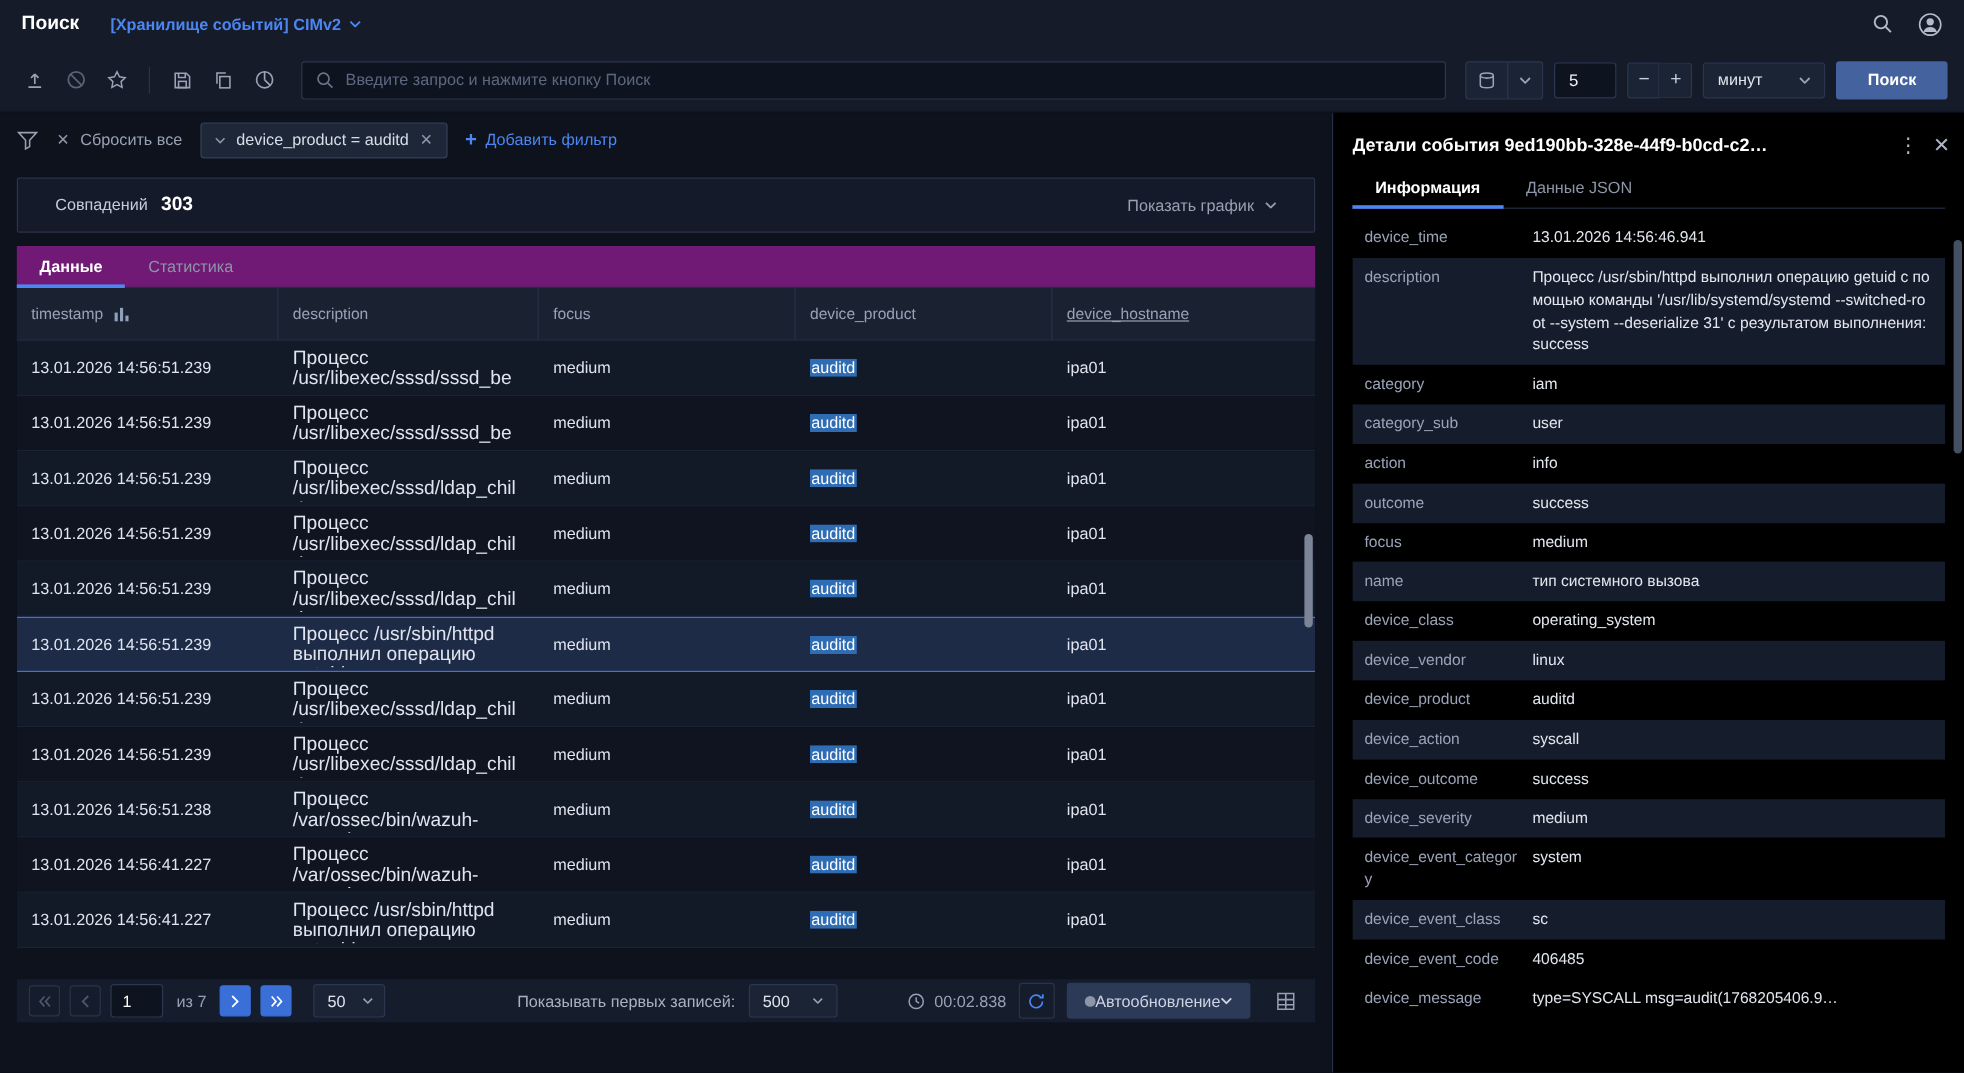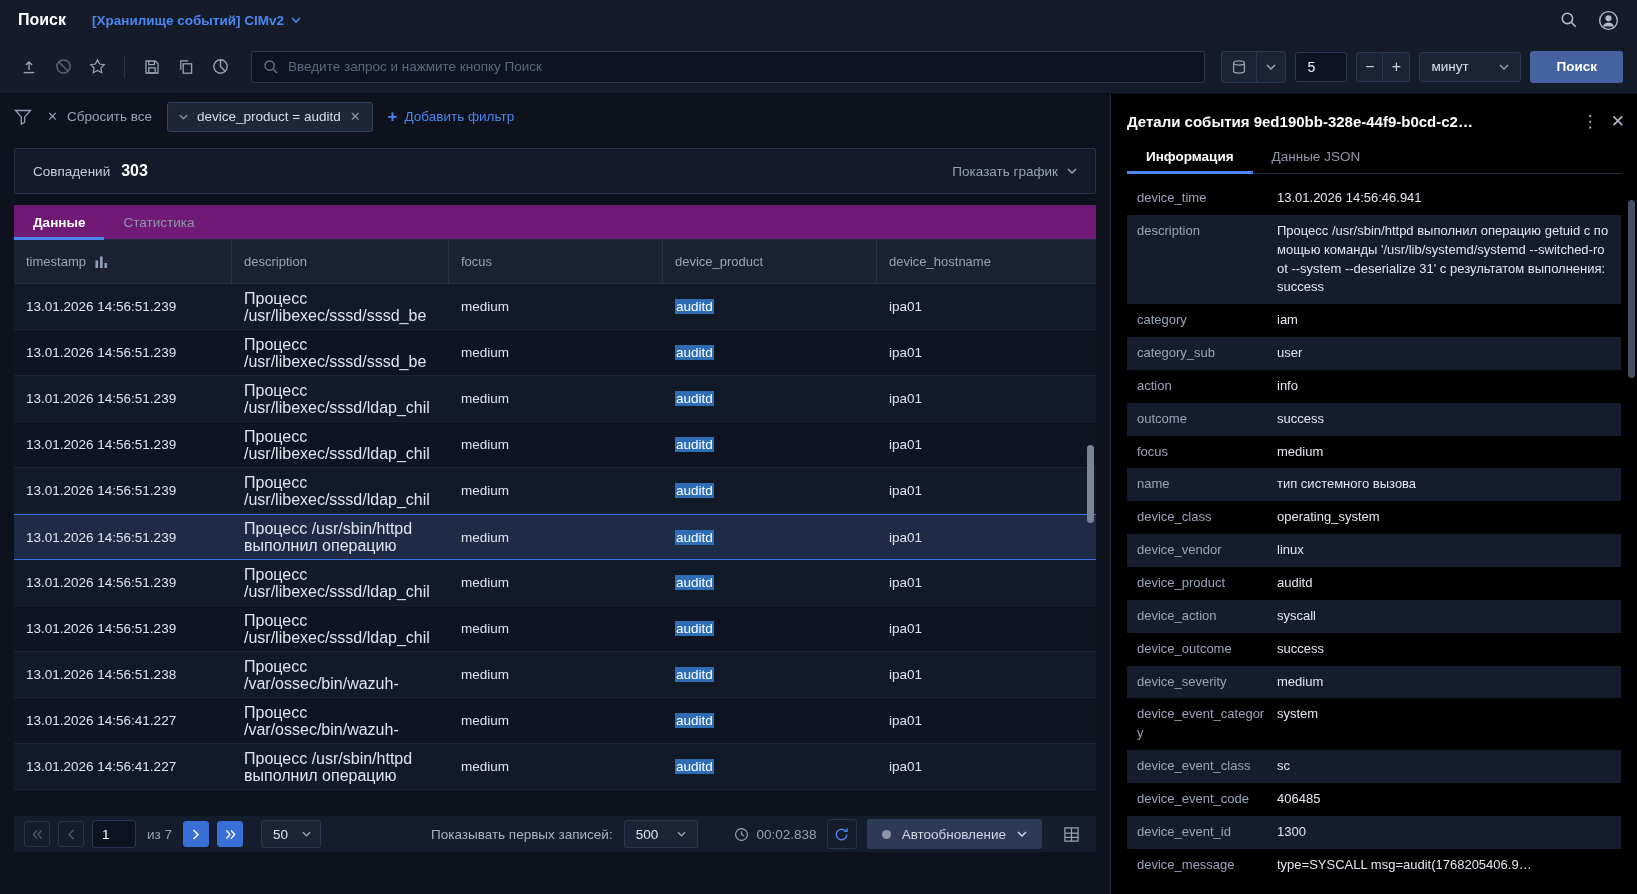--- a/index.html
+++ b/index.html
@@ -44,38 +44,38 @@
   .workspace { flex:1; display:flex; min-height:0; }
   .left-col { flex:0 0 1110px; display:flex; flex-direction:column; padding:0 14px 42px 14px; min-height:0; }
 
   .filter-row { flex:0 0 45px; display:flex; align-items:center; gap:15px; color:#98a1b3; }
   .clear-all { display:flex; align-items:center; gap:9px; cursor:pointer; color:#98a1b3; }
   .x-glyph { font-size:13px; color:#8d96a9; }
   .chip { height:30px; background:#1e2737; border:1px solid #34405c; border-radius:3px; display:flex; align-items:center; gap:9px; padding:0 11px; color:#d7dde8; cursor:pointer; }
   .add-filter { color:#4c86f2; display:flex; align-items:center; gap:7px; cursor:pointer; }
   .plus-glyph { font-size:17px; font-weight:bold; line-height:1; }
 
-  .summary-bar { flex:0 0 46px; margin:9px 0 11px 0; border:1px solid #2a3446; background:#141a29; border-radius:2px; display:flex; align-items:center; padding:0 18px; }
+  .summary-bar { flex:0 0 46px; margin:9px 0 11px 0; border:1px solid #2a3446; background:#141a29; border-radius:2px; display:flex; align-items:center; padding:0 31px; }
   .matches { display:flex; align-items:baseline; gap:11px; color:#c6cdda; }
   .matches b { font-size:16px; color:#ffffff; }
   .interval-wrap { margin-left:168px; display:flex; align-items:baseline; gap:9px; }
   .interval-label { color:#aeb6c6; }
   .interval-value { color:#eef1f6; font-weight:bold; }
   .show-chart { margin-left:auto; display:flex; align-items:center; gap:9px; color:#98a1b3; cursor:pointer; }
 
   .tabstrip { flex:0 0 35px; display:flex; border-bottom:1px solid #232d40; background:#701a75; }
   .tab { padding:0 19px; display:flex; align-items:center; color:#8d96a9; position:relative; cursor:pointer; }
   .tab.active { color:#ffffff; font-weight:bold; }
   .tab.active::after { content:""; position:absolute; left:0; right:0; bottom:-1px; height:3px; background:#4c86f2; }
 
   .table-wrap { flex:1; min-height:0; display:flex; flex-direction:column; position:relative; }
   .thead, .tr { display:grid; grid-template-columns:218px 217px 214px 214px 1fr; }
   .thead { flex:0 0 44px; background:#1a2232; border-bottom:1px solid #232d40; }
   .th { display:flex; align-items:center; gap:9px; padding:0 12px; color:#98a2b5; font-size:13px; border-right:1px solid #273247; overflow:hidden; white-space:nowrap; }
-  .th:last-child { border-right:0; }
+  .th:last-child { border-right:0;text-decoration:underline; }
   .sort-ico { color:#8fa0bd; flex:0 0 auto; }
   .tbody { flex:1; overflow:hidden; }
   .tr { height:46px; align-items:center; background:#121927; border-bottom:1px solid #1a2334; cursor:pointer; }
   .tr.alt { background:#0f1420; }
   .tr.selected { background:#1d2b47; border-top:1px solid #3c72d9; border-bottom:1px solid #3c72d9; }
   .td { padding:0 12px; white-space:nowrap; overflow:hidden; color:#dfe4ee; }
   .td.desc { white-space:normal; font-size:16px; line-height:17px; max-height:38px; overflow:hidden; overflow-wrap:anywhere; padding-top:2px; padding-bottom:2px; }
   .hl { background:#2e6cb4; color:#ffffff; padding:0 1px; }
   .tbl-scroll { position:absolute; right:2px; top:205px; width:7px; height:78px; background:#7c8598; border-radius:4px; }
 
@@ -85,21 +85,21 @@
   .pg-btn.blue { background:#3a6fd8; border-color:#3a6fd8; color:#ffffff; }
   .pg-input { width:44px; height:28px; background:#0e141f; border:1px solid #2b3750; border-radius:3px; color:#ffffff; padding:0 9px; font:13.5px "Liberation Sans", sans-serif; outline:0; }
   .pg-of { color:#98a1b3; margin:0 3px; }
   .ui-select.sm { height:28px; }
   .ui-select.w-size { width:60px; margin-left:10px; }
   .ui-select.w-first { width:74px; }
   .pg-center { margin-left:102px; display:flex; align-items:center; gap:11px; color:#aab2c2; }
   .pg-right { margin-left:auto; display:flex; align-items:center; gap:10px; }
   .elapsed { display:flex; align-items:center; gap:8px; color:#98a1b3; }
   .refresh-btn { width:30px; height:30px; border:1px solid #2a3447; border-radius:3px; background:transparent; display:flex; align-items:center; justify-content:center; color:#4c86f2; cursor:pointer; }
-  .auto-btn { height:30px; background:#2c3a58; border:0; border-radius:3px; display:flex; align-items:center; gap:11px; padding:0 15px; color:#cdd4e2; font:13.5px "Liberation Sans", sans-serif; cursor:pointer; }
+  .auto-btn { height:30px; background:#2c3a58; border:0; border-radius:3px; display:flex; align-items:center; gap:0; padding:0 15px; color:#cdd4e2; font:13.5px "Liberation Sans", sans-serif; cursor:pointer; }
   .auto-dot { width:9px; height:9px; border-radius:50%; background:#8d96a9; }
   .grid-btn { margin-left:4px; width:30px; height:30px; display:flex; align-items:center; justify-content:center; color:#98a1b3; cursor:pointer; }
 
   
   .details { flex:1; border-left:1px solid #242e42; display:flex; flex-direction:column; min-height:0; padding-left:16px; position:relative; background:#000000; }
   .dp-header { flex:0 0 46px; display:flex; align-items:center; gap:12px; padding:8px 12px 0 0; }
   .dp-title { flex:1; font-size:15px; font-weight:bold; color:#ffffff; white-space:nowrap; overflow:hidden; }
   .dp-ico { color:#aeb6c6; cursor:pointer; font-size:17px; line-height:1; display:flex; align-items:center; }
   .dp-tabs { flex:0 0 34px; display:flex; border-bottom:1px solid #232d40; margin-right:16px; }
   .dp-fields { flex:1; overflow:hidden; margin:8px 16px 0 0; }
@@ -547,24 +547,20 @@
           <div class="field-row alt">
             <div class="fkey">device_event_class</div>
             <div class="fval">sc</div>
           </div>
 
           <div class="field-row">
             <div class="fkey">device_event_code</div>
             <div class="fval">406485</div>
           </div>
 
-          <div class="field-row alt">
-            <div class="fkey">device_event_id</div>
-            <div class="fval">1300</div>
-          </div>
 
           <div class="field-row">
             <div class="fkey">device_message</div>
             <div class="fval">type=SYSCALL msg=audit(1768205406.9…</div>
           </div>
 
       </div>
       <div class="dp-scroll"></div>
     </aside>
 

